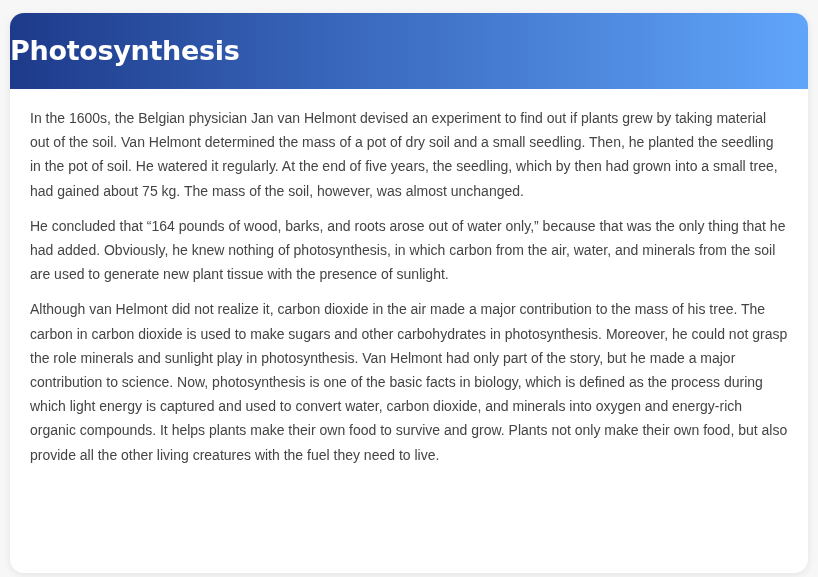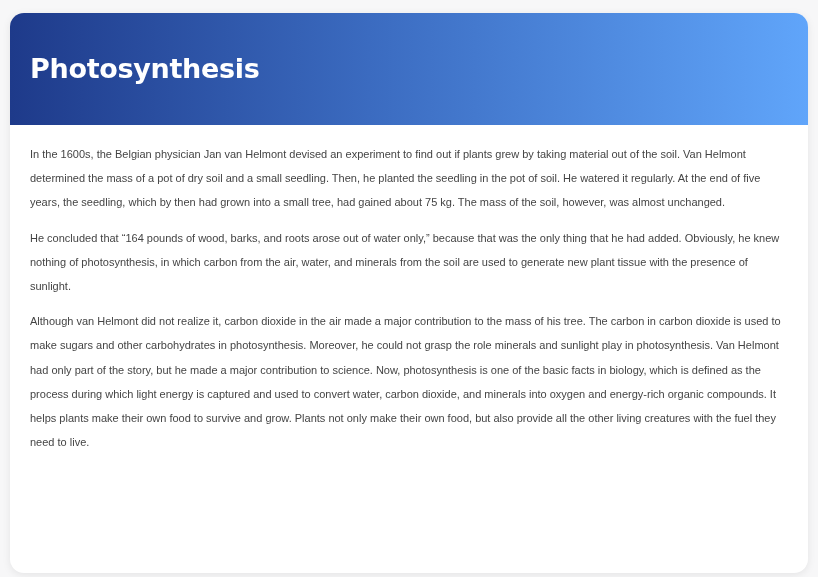--- a/index.html
+++ b/index.html
@@ -15,44 +15,43 @@
     left: 10px;
     top: 13px;
     width: 798px;
     height: 560px;
     background: #ffffff;
     border-radius: 14px;
     box-shadow: 0 2px 8px rgba(0,0,0,0.08);
     overflow: hidden;
   }
   .card-header {
-    height: 112px;
+    height: 76px;
     background: linear-gradient(90deg, #1e3a8a 0%, #3b6bc0 45%, #60a5fa 100%);
     display: flex;
     align-items: center;
-    padding-left: 20px;
     box-sizing: border-box;
   }
   .card-title {
     margin: 0;
     color: #ffffff;
     font-family: "DejaVu Sans", sans-serif;
     font-weight: bold;
     font-size: 27px;
     letter-spacing: -0.3px;
     padding-bottom: 2px;
   }
   .card-body {
     padding: 17px 20px 0 20px;
   }
   .card-body p {
     margin: 0 0 11px 0;
     color: #444444;
     font-family: "Liberation Sans", sans-serif;
-    font-size: 11px;
+    font-size: 14px;
     line-height: 24.2px;
   }
 </style>
 </head>
 <body>
 
 <div class="card">
   <div class="card-header">
     <h1 class="card-title">Photosynthesis</h1>
   </div>

